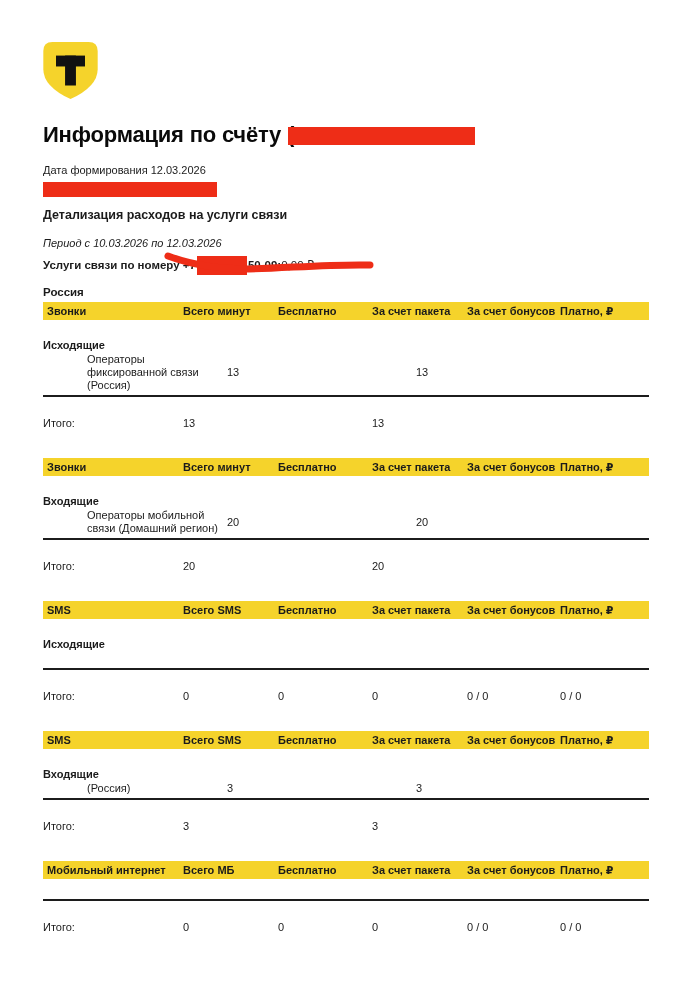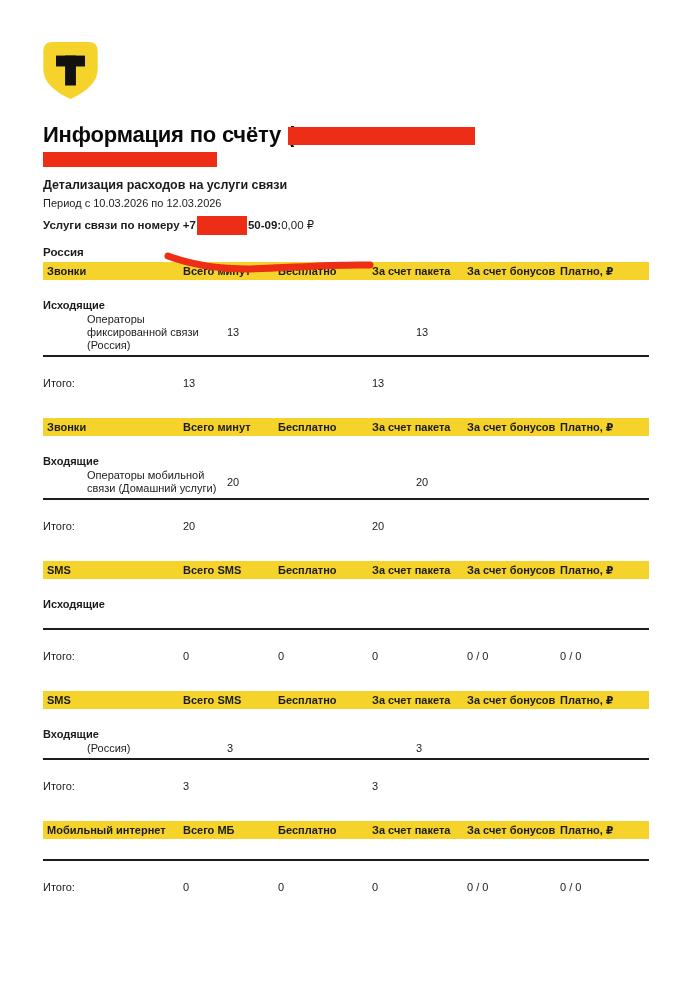--- a/index.html
+++ b/index.html
@@ -10,21 +10,21 @@
   .content{position:absolute;left:43px;top:0;width:606px;}
   
   .logo{margin-top:42px;width:55px;height:58px;}
   
   .title-row{display:flex;align-items:center;margin-top:19px;height:24px;}
   .title{font-size:22px;font-weight:700;color:#0a0a0a;letter-spacing:-0.2px;white-space:nowrap;}
   .title-redaction{width:187px;height:18px;background:var(--redaction-red,#EE2D17);margin-left:-6px;margin-top:2px;}
   .date-line{margin-top:17px;font-size:11px;line-height:13px;}
   .redbar{margin-top:5px;width:174px;height:15px;background:var(--redaction-red,#EE2D17);}
   .section-title{margin-top:11px;font-size:12.5px;line-height:14px;font-weight:700;}
-  .period{margin-top:5px;font-size:11px;line-height:13px;}
+  .period{margin-top:15px;font-size:11px;line-height:13px;font-style:italic;}
   .service{margin-top:5px;height:20px;display:flex;align-items:center;font-size:11.5px;}
   .service .b{font-weight:700;white-space:pre;}
   .service-redaction{width:50px;height:19px;background:var(--redaction-red,#EE2D17);margin:0 1px;}
   .amount{}
   .region{margin-top:10px;font-size:11.5px;line-height:14px;font-weight:700;}
   
   .tbl{margin-top:3px;}
   .tbl + .tbl{margin-top:8px;}
   .thead{height:18px;background:var(--brand-yellow,#F5D32B);display:flex;align-items:center;font-size:11px;font-weight:700;}
   .c{box-sizing:border-box;flex:0 0 auto;}
@@ -49,20 +49,21 @@
       <path d="M10,0 L50,0 Q60,0 60,10 L60,30 Q60,49 30,63 Q0,49 0,30 L0,10 Q0,0 10,0 Z" fill="var(--brand-yellow,#F5D32B)"></path>
       <rect x="14" y="15" width="32" height="12" fill="#111"></rect>
       <rect x="24" y="15" width="12" height="33" fill="#111"></rect>
     </svg>
 
     <div class="title-row">
       <span class="title">Информация по счёту (</span>
       <span class="title-redaction"></span>
     </div>
 
+    <div class="date-line">Дата формирования 12.03.2026</div>
     <div class="redbar"></div>
 
     <div class="section-title">Детализация расходов на услуги связи</div>
     <div class="period">Период с 10.03.2026 по 12.03.2026</div>
 
     <div class="service">
       <span class="b">Услуги связи по номеру +7</span>
       <span class="service-redaction"></span>
       <span class="b">50-09:</span>
       <span class="amount">0,00 ₽</span>
@@ -108,21 +109,21 @@
         <span class="c c1">Звонки</span>
         <span class="c c2">Всего минут</span>
         <span class="c c3">Бесплатно</span>
         <span class="c c4">За счет пакета</span>
         <span class="c c5">За счет бонусов</span>
         <span class="c c6">Платно, ₽</span>
       </div>
       <div class="dir">Входящие</div>
       <div class="datarow">
         <span class="c c1">Операторы мобильной
-связи (Домашний услуги)</span>
+связи (Домашний регион)</span>
         <span class="c c2">20</span>
         <span class="c c3"></span>
         <span class="c c4">20</span>
         <span class="c c5"></span>
         <span class="c c6"></span>
       </div>
       <div class="rule"></div>
       <div class="totalrow">
         <span class="c c1">Итого:</span>
         <span class="c c2">20</span>

